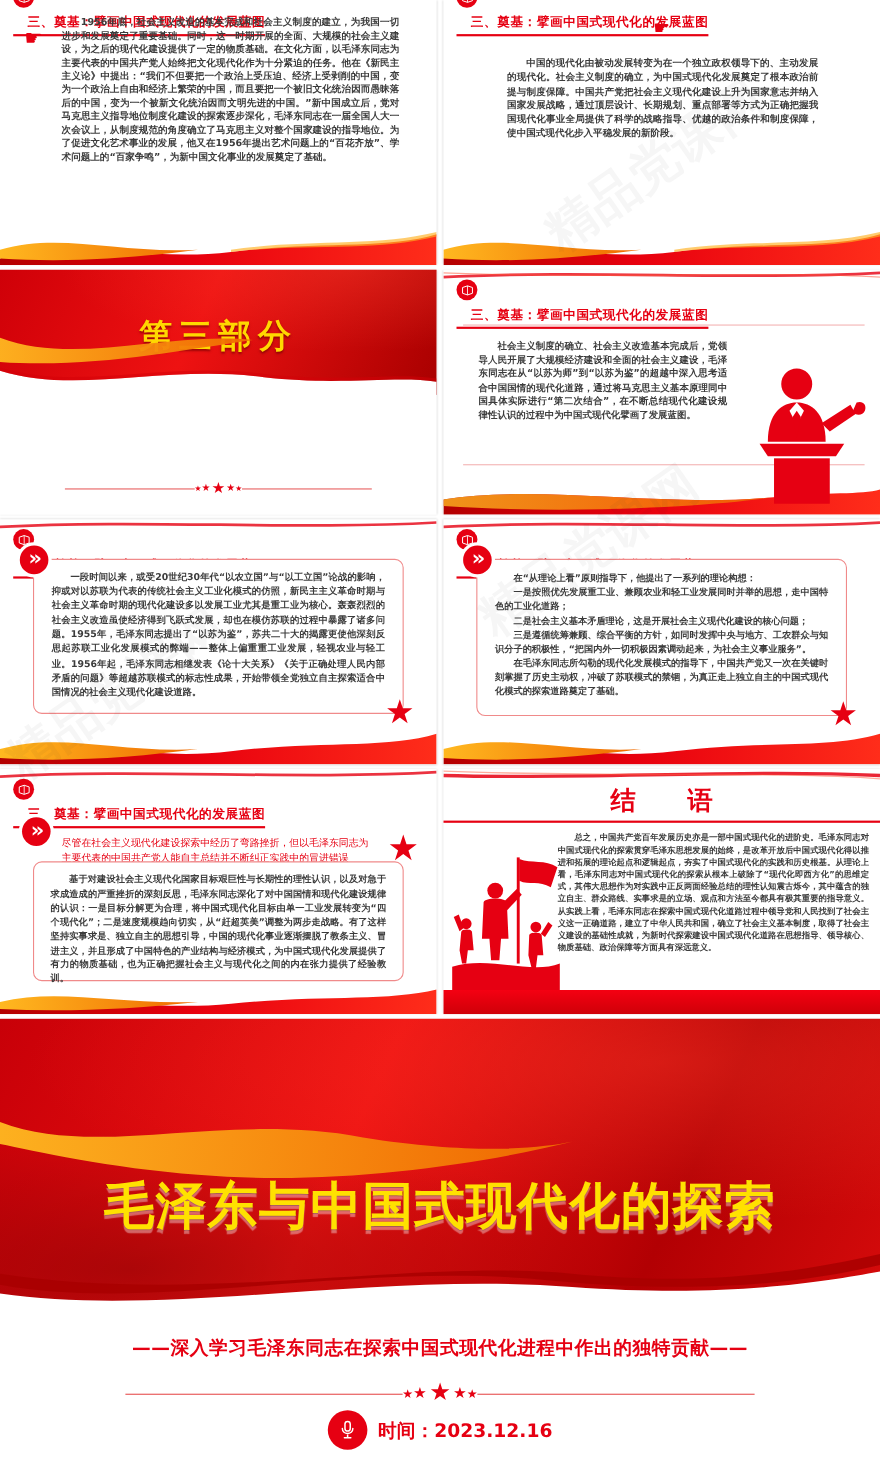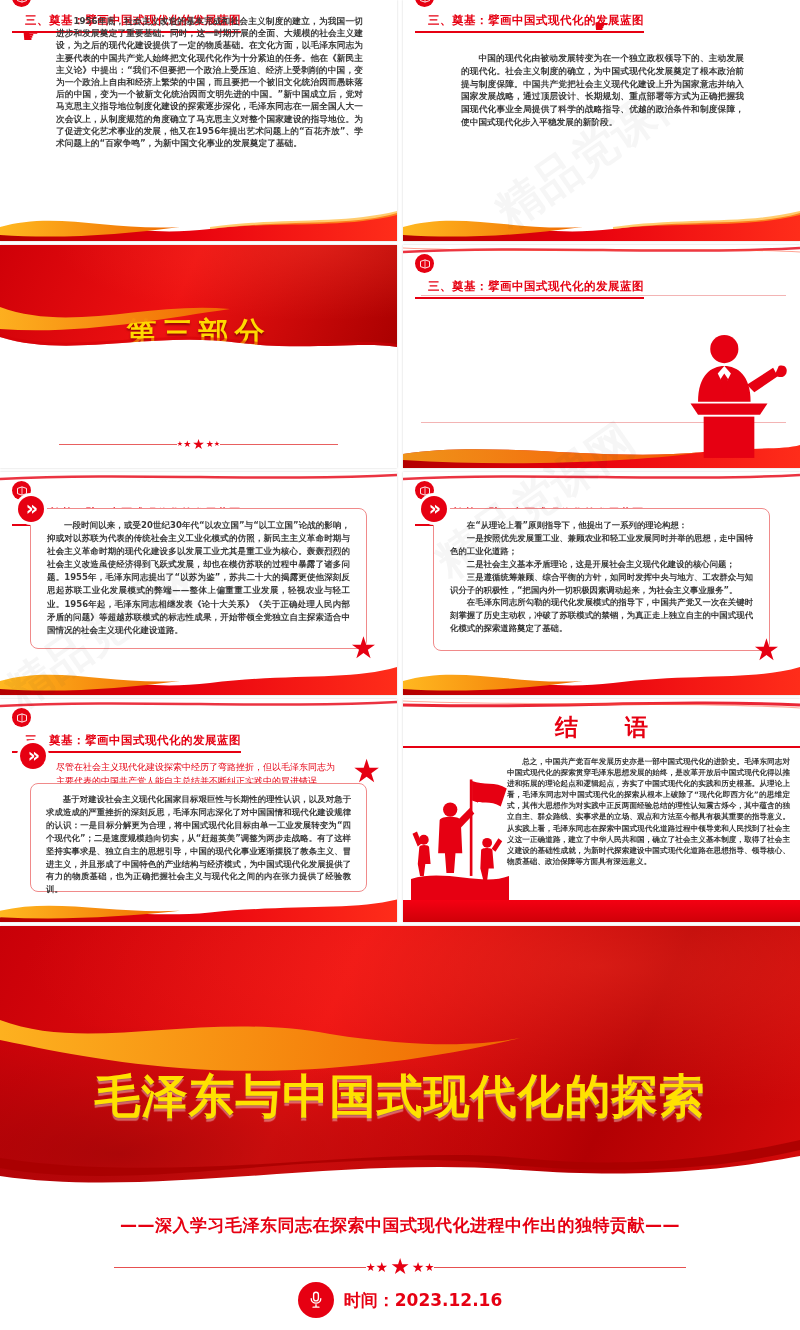--- a/index.html
+++ b/index.html
@@ -63,21 +63,21 @@
   .s2-body{position:absolute;left:58px;right:56px;top:52px;font-size:8.7px;line-height:12.8px;}
 
   
   .banner{position:absolute;top:0;left:0;right:0;height:114px;
           background:radial-gradient(120% 120% at 80% 0%,rgba(255,70,50,.35),transparent 55%),
                      linear-gradient(115deg,#cf0008,#ee1212 45%,#a80000);}
   .banner-wave{position:absolute;bottom:0;left:0;width:100%;height:30px;}
   .banner-orange{position:absolute;top:52px;left:0;width:230px;height:44px;}
   .part-label{position:absolute;top:40px;width:100%;text-align:center;color:#ffd800;
               font-size:30px;font-weight:bold;letter-spacing:6px;
-              text-shadow:0 2px 2px rgba(110,0,0,.65);margin-top:28px;}
+              text-shadow:0 2px 2px rgba(110,0,0,.65);}
   .s3-title{position:absolute;top:112px;left:22px;right:22px;text-align:center;color:#e60012;
             font-size:21px;font-weight:bold;line-height:30px;}
   .s3-stars{top:192px;}
   .s3-stars .sl-rule{width:118px;}
 
   
   .s4-body{position:absolute;left:32px;width:226px;top:64px;font-size:8.6px;line-height:12.6px;}
   .speaker{position:absolute;right:10px;bottom:6px;width:122px;height:132px;z-index:3;}
 
   
@@ -225,20 +225,21 @@
               <path d="M2,4.5 L8,2.5 L14,4.5 L14,11.5 L8,13.5 L2,11.5 Z" fill="none" stroke="#fff" stroke-width="1.2"></path>
               <line x1="8" y1="2.5" x2="8" y2="13.5" stroke="#fff" stroke-width="1"></line>
             </svg>
         </span>
         <div class="hdr-main">
           <div class="hdr-title">三、奠基：擘画中国式现代化的发展蓝图</div>
           <div class="hdr-rule"></div>
         </div>
       </div>
       <div class="pinkline" style="top:50px"></div>
+      <div class="body p-ind s4-body">社会主义制度的确立、社会主义改造基本完成后，党领导人民开展了大规模经济建设和全面的社会主义建设，毛泽东同志在从“以苏为师”到“以苏为鉴”的超越中深入思考适合中国国情的现代化道路，通过将马克思主义基本原理同中国具体实际进行“第二次结合”，在不断总结现代化建设规律性认识的过程中为中国式现代化擘画了发展蓝图。</div>
       <div class="pinkline" style="top:177px"></div>
       <svg class="rb2" viewBox="0 0 397 28" preserveAspectRatio="none">
         <path d="M0,14 C90,0 200,22 300,12 C350,7 380,10 397,5 L397,28 L0,28 Z" fill="url(#gR)"></path>
         <path d="M0,14 C90,0 200,22 300,12 C250,20 120,28 0,20 Z" fill="url(#gO)" opacity=".8"></path>
       </svg>
       <svg class="speaker" viewBox="0 0 130 140">
         <g fill="#e60012">
           <circle cx="60" cy="20" r="15"></circle>
           <path d="M32,76 C32,48 46,38 60,38 C74,38 88,48 88,76 Z"></path>
           <path d="M84,58 L112,40 L117,49 L92,66 Z"></path>

